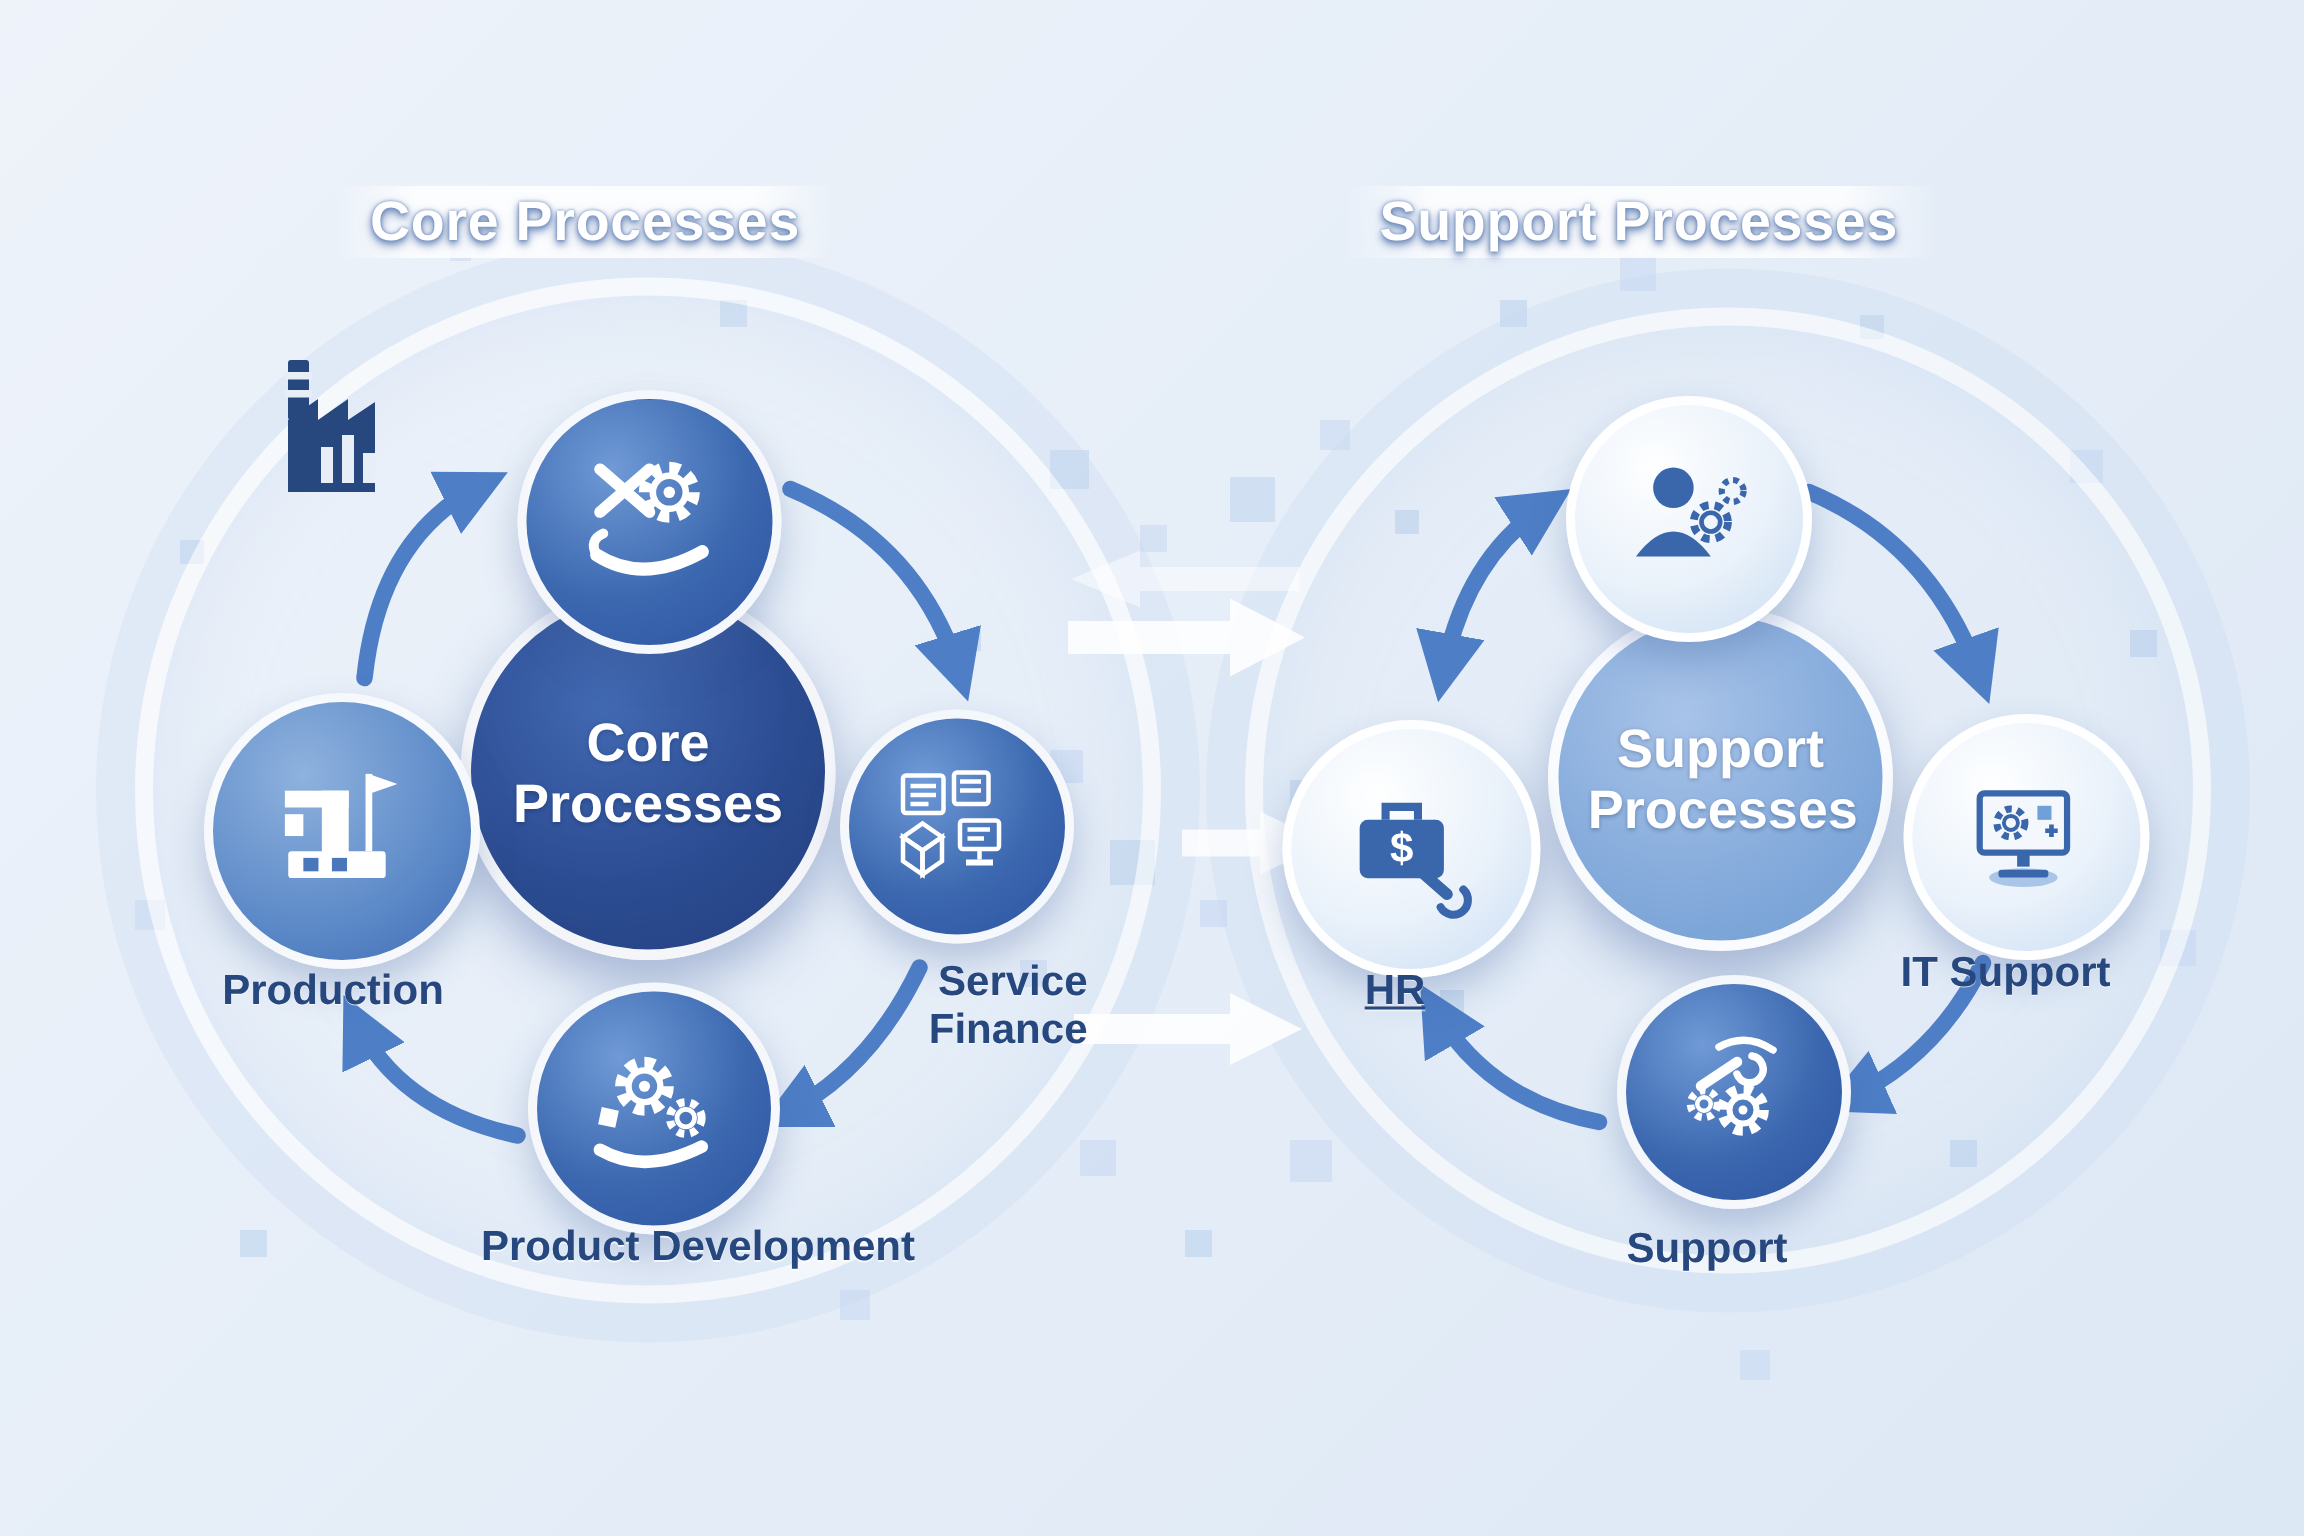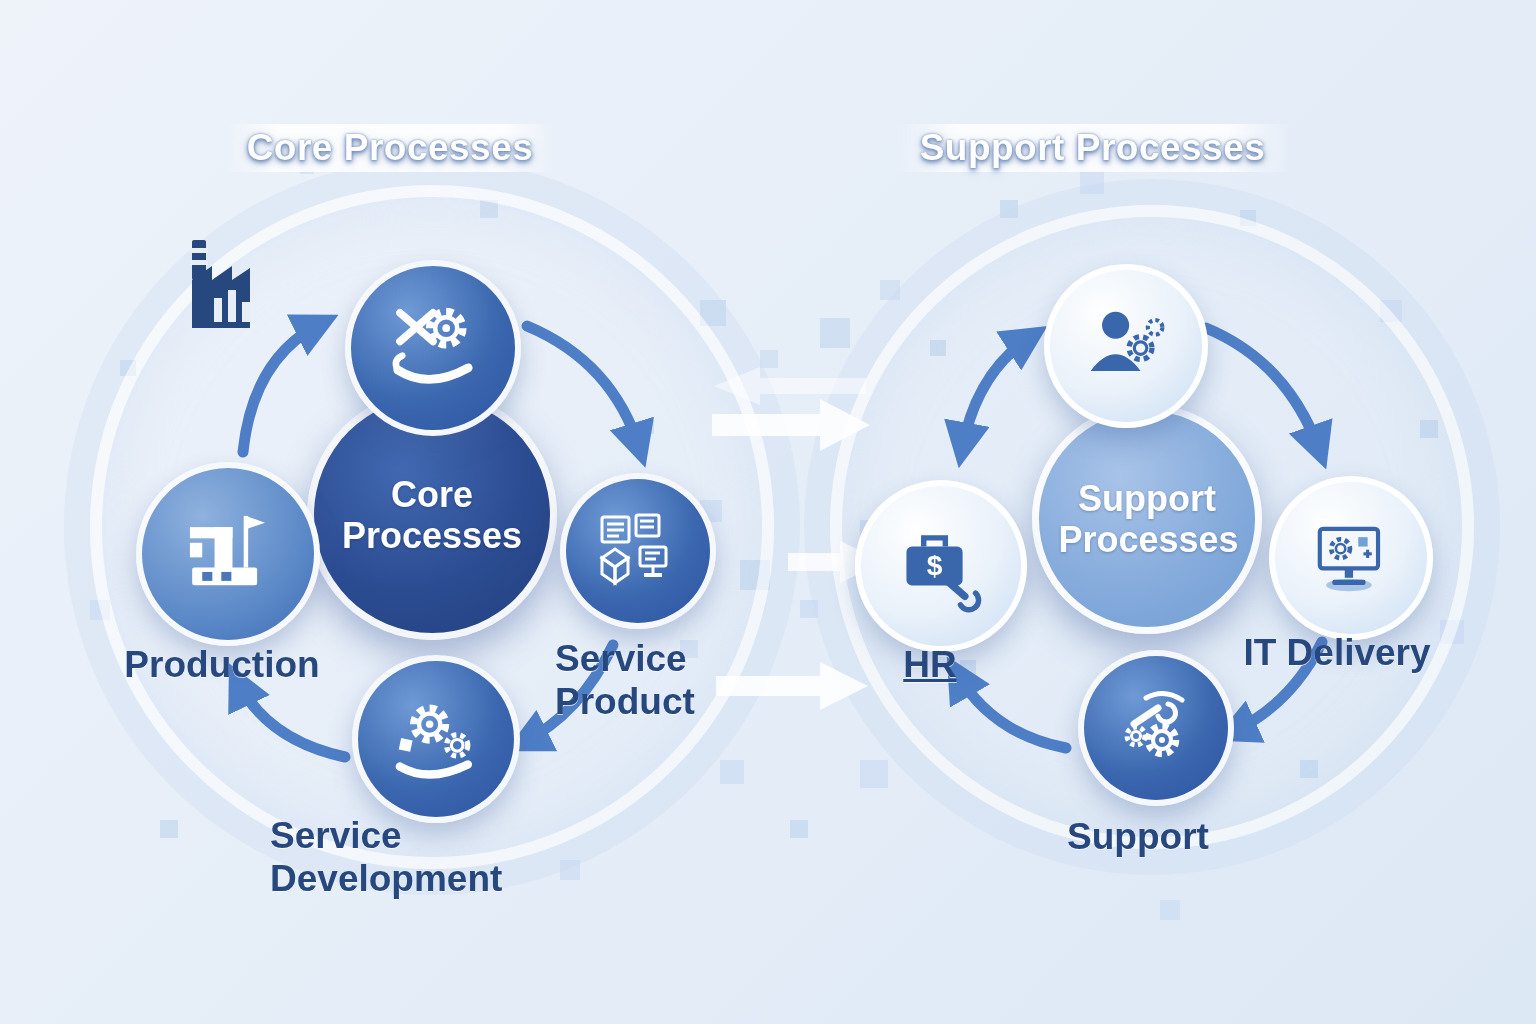--- a/index.html
+++ b/index.html
@@ -19,22 +19,22 @@
     border:6px solid rgba(255,255,255,0.95);box-shadow:0 12px 24px rgba(70,100,160,0.30);}
   .node.blue{background:radial-gradient(circle at 35% 28%,#6f9ad6 0%,#3c68b0 55%,#2b53a0 100%);}
   .node.mid{background:radial-gradient(circle at 35% 28%,#8fb2de 0%,#5d8ac8 60%,#3f6cb4 100%);}
   .node.pale{background:radial-gradient(circle at 35% 28%,#feffff 0%,#e9f1fa 55%,#c8dcf2 100%);}
   .center-circle{position:absolute;border-radius:50%;display:flex;align-items:center;justify-content:center;
     border:7px solid rgba(255,255,255,0.95);box-shadow:0 16px 34px rgba(60,90,155,0.38);}
   .center-circle.dark{background:radial-gradient(circle at 38% 30%,#4169b2 0%,#2c4c92 55%,#22407e 100%);}
   .center-circle.light{background:radial-gradient(circle at 38% 30%,#a8c3e8 0%,#86acdc 55%,#6f9bd2 100%);}
   .center-text{color:#ffffff;font-size:36px;font-weight:bold;line-height:1.15;text-align:center;width:82%;
     text-shadow:0 1px 3px rgba(10,30,70,0.30);}
-  .node-label{position:absolute;transform:translateX(-50%);color:#27477f;font-weight:bold;font-size:37px;
-    line-height:1.15;text-align:left;text-shadow:0 1px 0 rgba(255,255,255,0.7);}
+  .node-label{position:absolute;transform:translateX(-50%);color:#27477f;font-weight:bold;font-size:28px;
+    line-height:1.15;text-align:right;text-shadow:0 1px 0 rgba(255,255,255,0.7);}
   .icon-wrap{display:flex;align-items:center;justify-content:center;width:100%;height:100%;}
 </style>
 </head>
 <body>
 
 <div class="canvas">
 
   <div>
     <div class="sq" style="left:700px;top:300px;width:26px;height:26px;background:rgba(150,185,225,0.30);"></div>
     <div class="sq" style="left:760px;top:350px;width:18px;height:18px;background:rgba(190,210,240,0.45);"></div>
@@ -193,22 +193,22 @@
             <circle r="10" fill="none" stroke="#fff" stroke-width="5" stroke-dasharray="4.5 3.8"></circle>
             <circle r="5.5" fill="none" stroke="#fff" stroke-width="3"></circle>
           </g>
           <rect x="16" y="50" width="11" height="11" fill="#fff" transform="rotate(12 21 55)"></rect>
           <path d="M16,76 Q44,92 80,74" stroke="#fff" stroke-width="8" fill="none" stroke-linecap="round"></path>
         </svg>
       </span>
     </div>
 
     <div class="node-label" style="left:222px;top:644px;">Production</div>
-    <div class="node-label" style="left:640px;top:638px;width:170px;">Service Product</div>
-    <div class="node-label" style="left:440px;top:815px;width:340px;">Service Development</div>
+    <div class="node-label" style="left:640px;top:638px;width:170px;">Service Finance</div>
+    <div class="node-label" style="left:440px;top:815px;width:340px;">Product Development</div>
   </div>
 
   <div>
     <div class="center-circle light" style="left:1032px;top:404px;width:216px;height:216px;">
       <div class="center-text">Support Processes</div>
     </div>
 
     <div class="node pale" style="left:1044px;top:264px;width:152px;height:152px;">
       <span class="icon-wrap">
         <svg width="104" height="104" viewBox="0 0 100 100">
@@ -268,17 +268,17 @@
           </g>
           <g transform="translate(30,58)">
             <circle r="9" fill="none" stroke="#fff" stroke-width="5" stroke-dasharray="4.2 3.6"></circle>
             <circle r="4.5" fill="none" stroke="#fff" stroke-width="3"></circle>
           </g>
         </svg>
       </span>
     </div>
 
     <div class="node-label" style="left:930px;top:644px;text-decoration:underline;">HR</div>
-    <div class="node-label" style="left:1337px;top:632px;">IT Delivery</div>
+    <div class="node-label" style="left:1337px;top:632px;">IT Support</div>
     <div class="node-label" style="left:1138px;top:816px;">Support</div>
   </div>
 
 </div>
 
 </body></html>

